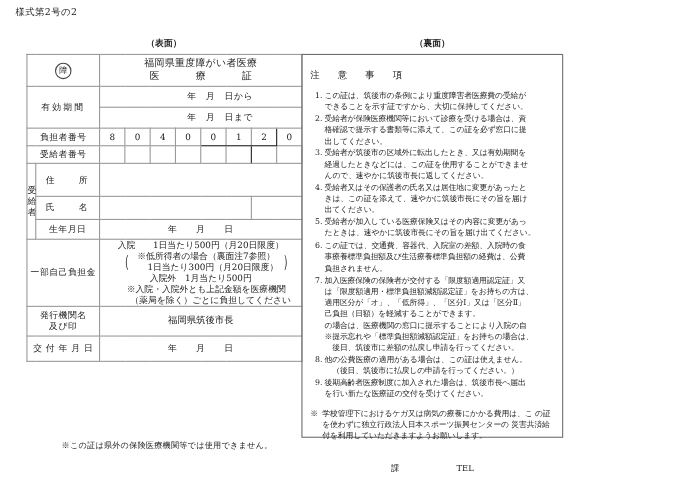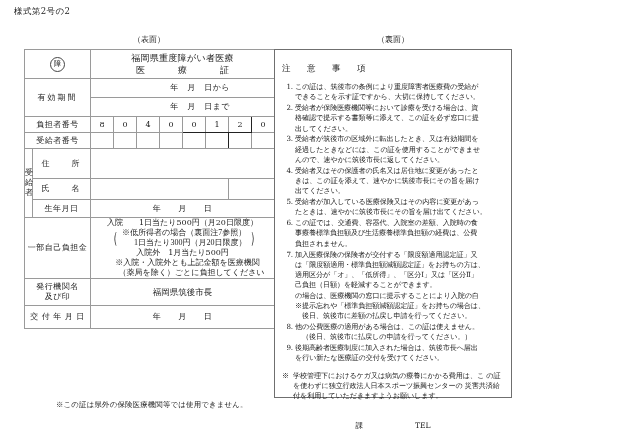--- a/index.html
+++ b/index.html
@@ -28,21 +28,21 @@
     text-align:center;
     vertical-align:middle;
     line-height:1.25;
   }
   .outer{border:1px solid #6f6f6f;}
 
   
   .front-wrap{position:absolute;left:24px;top:49px;width:250px;}
   .side-cap{
     position:absolute;width:250px;text-align:center;
-    font-size:8px;top:-15px;left:0;
+    font-size:8px;top:-15px;left:0;font-weight:bold;
   }
   .front{width:250px;}
 
   .seal{
     display:inline-block;
     width:13px;height:13px;line-height:11.5px;
     border:1px solid #444;border-radius:50%;
     font-size:7.5px;text-align:center;
     font-family:"DejaVu Sans","Liberation Sans",sans-serif;
   }
@@ -66,21 +66,21 @@
 
   .burden{
     font-size:7.2px;text-align:left;line-height:1.5;
     padding:3px 0 3px 6px;
   }
   .burden .ind{padding-left:10px;}
   .burden .brk{
     display:flex;align-items:center;gap:1px;padding-left:14px;
   }
   .brkline{font-size:16px;line-height:1;transform:scaleX(.6);display:inline-block;}
-  .brkbody{display:inline-block;font-family:Liberation Serif, serif;}
+  .brkbody{display:inline-block;}
 
   .footnote{
     position:absolute;left:56px;top:400px;
     font-size:7.4px;letter-spacing:.2px;
   }
 
   
   .back-wrap{position:absolute;left:274px;top:49px;width:238px;}
   .back-box{
     width:238px;height:349px;

